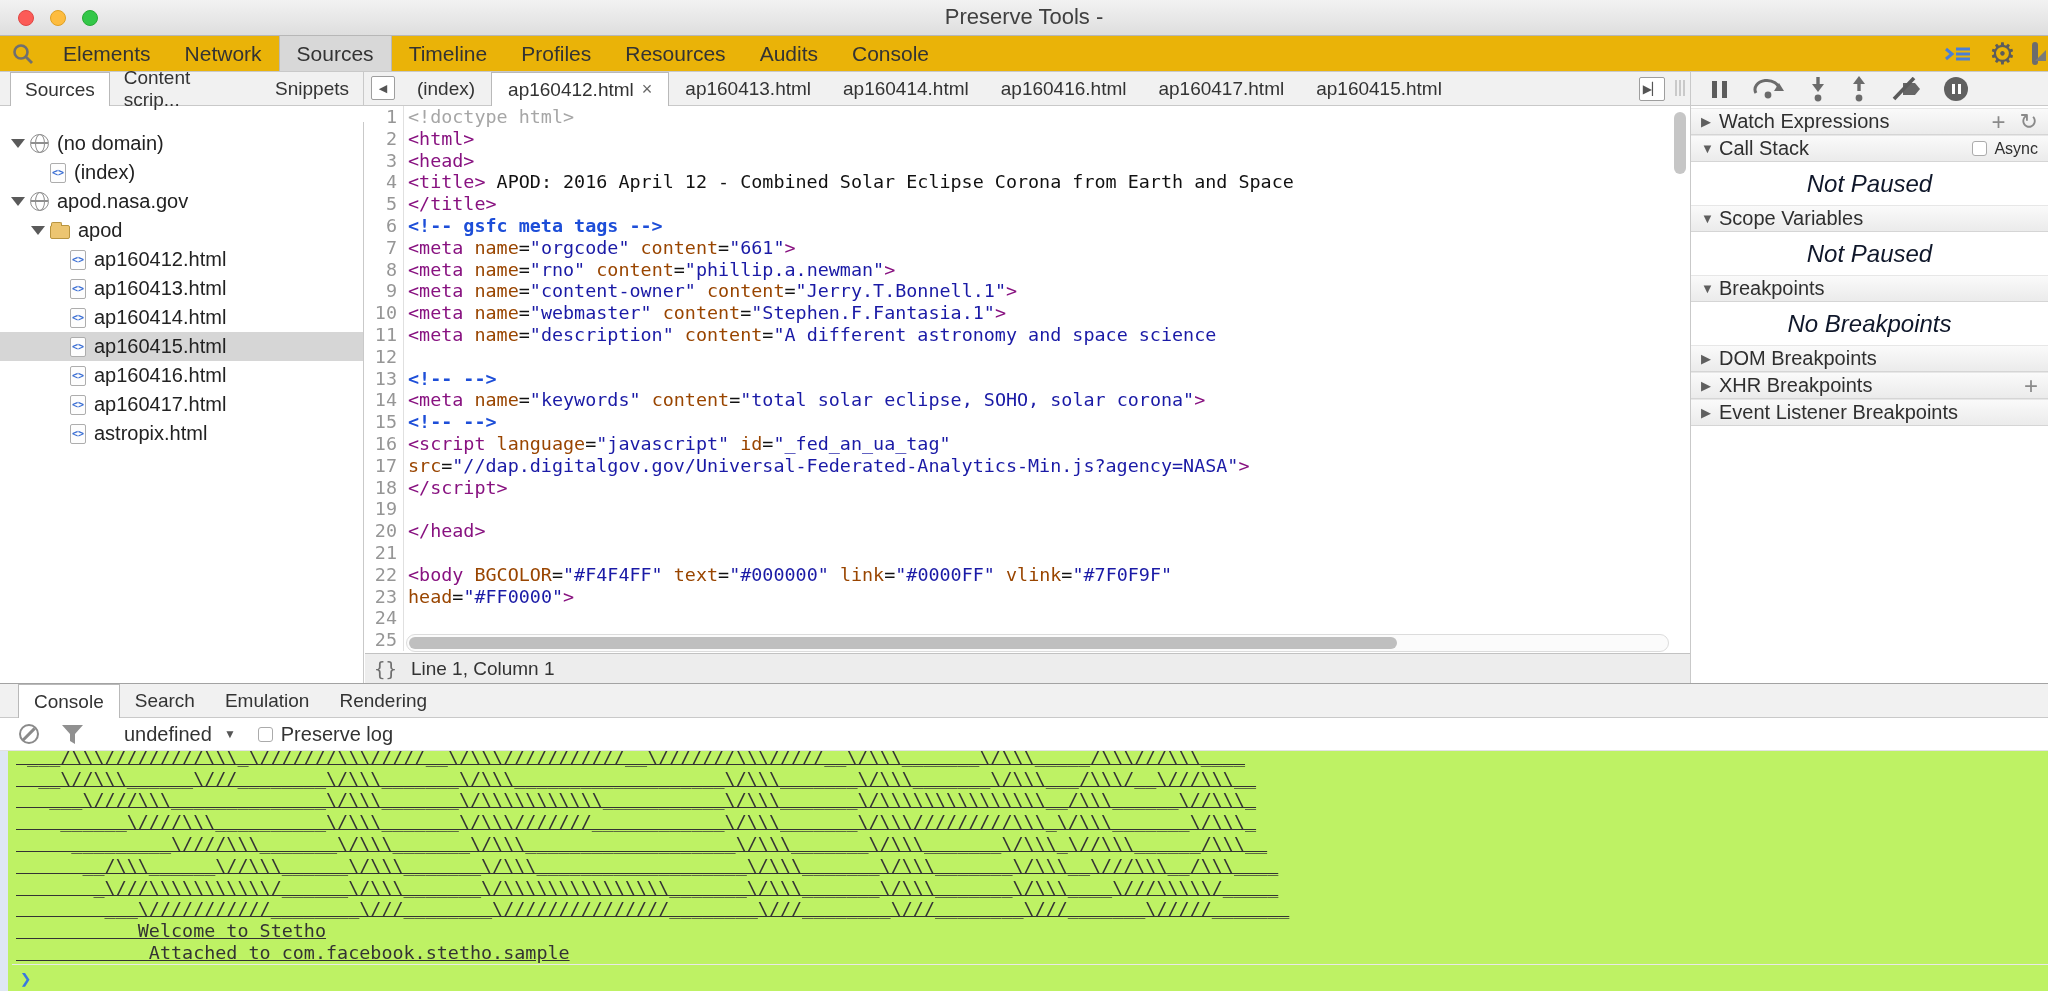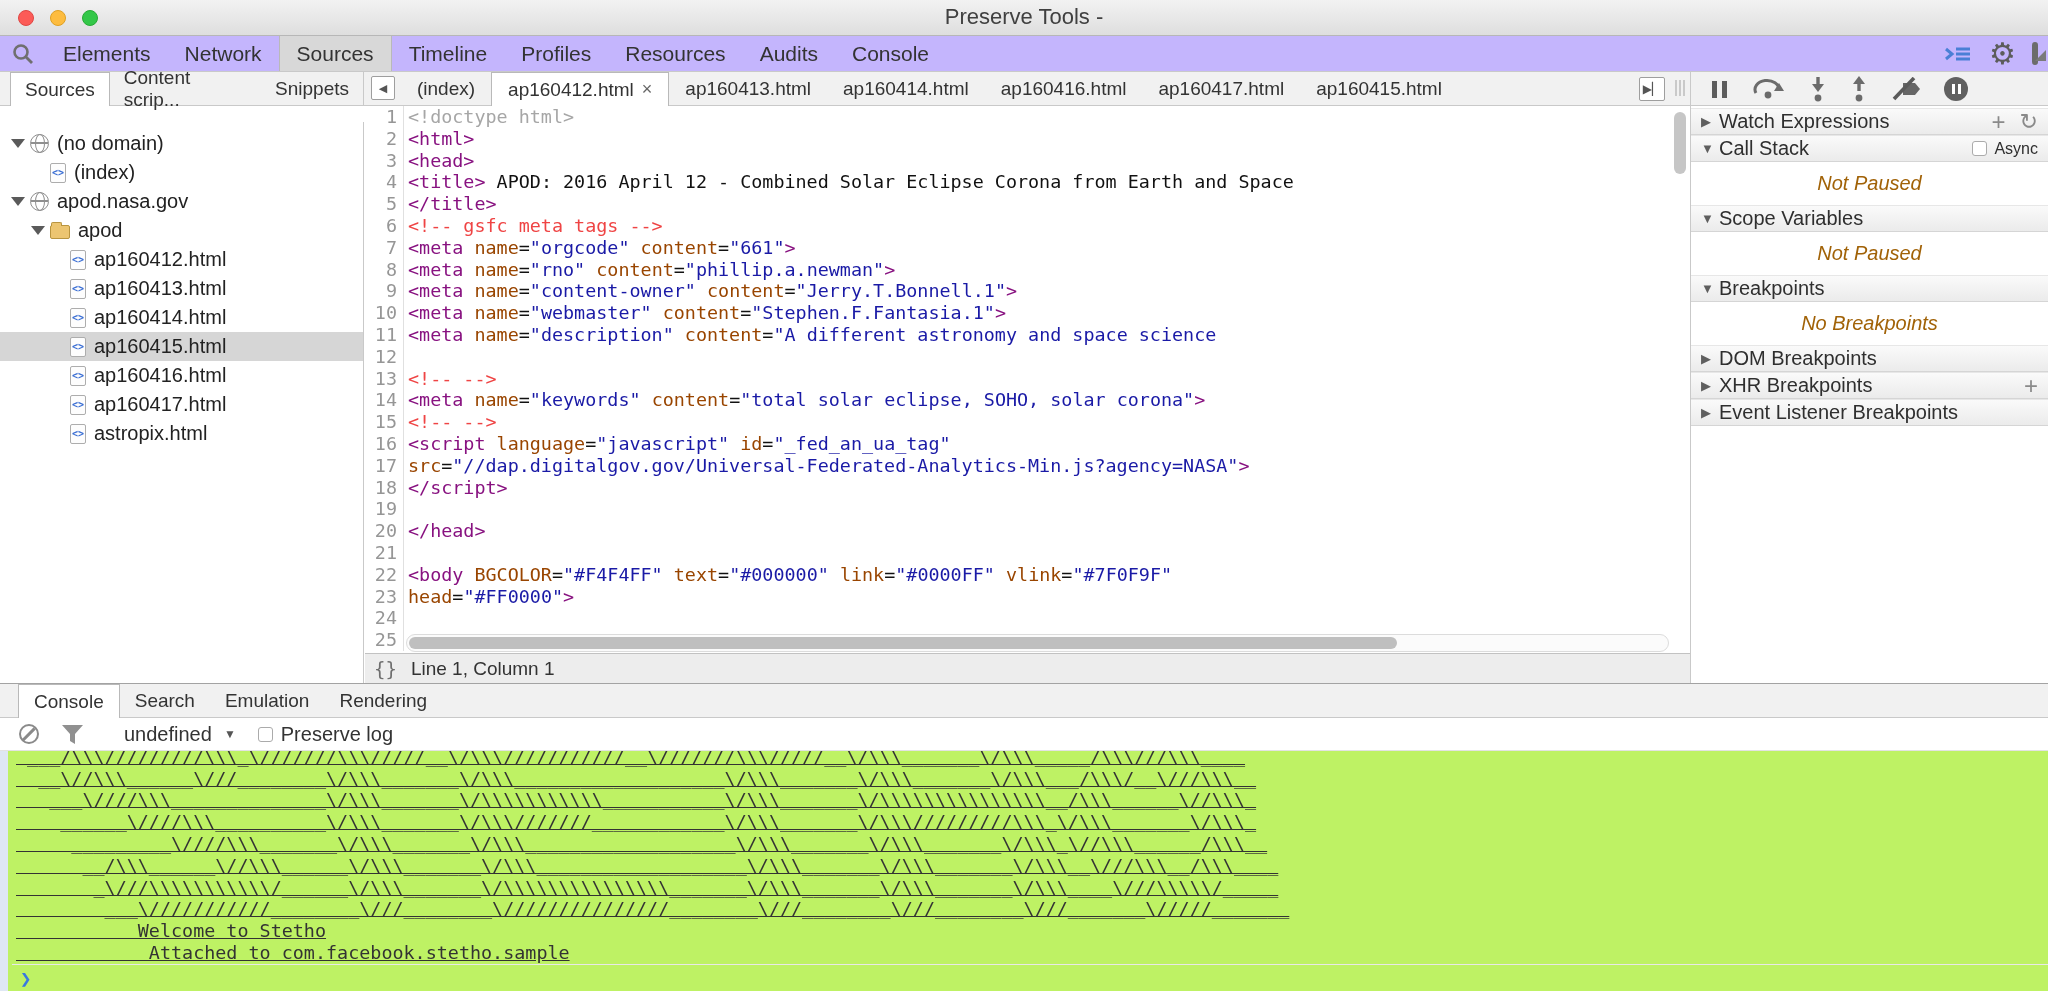--- a/index.html
+++ b/index.html
@@ -10,21 +10,21 @@
   .titlebar { position:absolute; left:0; top:0; width:2048px; height:36px;
     background:linear-gradient(#f2f2f2,#dedede); border-bottom:1px solid #b7b7b7; }
   .tl { position:absolute; top:10px; width:16px; height:16px; border-radius:50%; }
   .tl.red { left:18px; background:#fc5b57; border:1px solid #df4744; }
   .tl.yellow { left:50px; background:#fdbc3f; border:1px solid #dfa023; }
   .tl.green { left:82px; background:#33c748; border:1px solid #27aa35; }
   .title { text-align:center; line-height:34px; font-size:22px; color:#404040; }
 
   
   .toolbar { position:absolute; left:0; top:36px; width:2048px; height:36px;
-    background:#c4b5fd; border-bottom:1px solid #c9c9c9; display:flex; align-items:stretch; }
+    background:#eab308; border-bottom:1px solid #c9c9c9; display:flex; align-items:stretch; }
   .search-ic { width:46px; display:flex; align-items:center; justify-content:center; }
   .tbtab { padding:0 17px; font-size:21px; color:#333; display:flex; align-items:center; cursor:default; }
   .tbtab.sel { background:#d8d8d8; border-left:1px solid #b9b9b9; border-right:1px solid #b9b9b9; }
   .tb-right { position:absolute; right:10px; top:0; height:35px; display:flex; align-items:center; gap:16px; }
   .gear { font-size:30px; color:#5c5c5c; line-height:1; }
   .device { width:18px; height:28px; border:3px solid #6c6c6c; border-radius:4px; }
   .corner-tri { width:0; height:0; border-left:11px solid transparent; border-bottom:11px solid #7a7a7a;
     position:absolute; right:-8px; bottom:2px; }
 
   
@@ -69,34 +69,34 @@
   .folder:before { content:""; position:absolute; left:0; top:-4px; width:9px; height:3px; background:#ecc571; border:1px solid #b99540; border-bottom:none; border-radius:2px 2px 0 0; }
   .ficon { width:16px; height:20px; background:#fdfdfd; border:1px solid #adadad; border-radius:2px;
     display:flex; align-items:center; justify-content:center; font-size:10px; font-weight:bold; color:#3b6fd4; font-family:"DejaVu Sans Mono",monospace; }
 
   
   .editor { position:absolute; left:365px; top:0; width:1324px; height:547px; overflow:hidden; background:#fff; }
   .code-line { display:flex; height:21.8px; line-height:21.8px; font-family:"DejaVu Sans Mono",monospace; font-size:18.4px; white-space:pre; }
   .ln { flex:0 0 39px; text-align:right; padding-right:6px; color:#969696; border-right:1px solid #e0e0e0; }
   .cd { padding-left:4px; }
   .sx-d { color:#a6a6a6; } .sx-t { color:#881280; } .sx-a { color:#994500; }
-  .sx-v { color:#1a1aa6; } .sx-p { color:#111; } .sx-c { color:#ef4444; }
+  .sx-v { color:#1a1aa6; } .sx-p { color:#111; } .sx-c { color:#1d4ed8;font-weight:bold; }
   .vscroll { position:absolute; right:3px; top:6px; width:12px; height:62px; background:#c6c6c6; border-radius:6px; }
   .hscroll { position:absolute; left:41px; right:20px; top:528px; height:18px; background:#fbfbfb; border:1px solid #dcdcdc; border-radius:9px; }
   .hthumb { position:absolute; left:2px; top:2px; width:988px; height:12px; background:#bfbfbf; border-radius:7px; }
   .statusbar { position:absolute; left:365px; top:547px; width:1325px; height:30px; background:#ededed;
     border-top:1px solid #c2c2c2; display:flex; align-items:center; font-size:19px; color:#333; }
   .pp { font-family:"DejaVu Sans Mono",monospace; color:#6f6f6f; font-size:19px; padding:0 14px 0 9px; }
 
   
   .dsidebar { position:absolute; left:1690px; top:0; width:358px; height:577px; border-left:1px solid #c9c9c9; background:#fff; padding-top:2px; }
   .sect-h { height:27px; background:linear-gradient(#fafafa,#ebebeb); border-top:1px solid #e7e7e7; border-bottom:1px solid #d5d5d5;
     display:flex; align-items:center; font-size:20px; color:#2f2f2f; padding-left:10px; position:relative; }
   .sect-h .arr { width:18px; font-size:13px; color:#5f5f5f; }
-  .sect-body { height:43px; display:flex; align-items:center; justify-content:center; font-size:20px; font-style:italic; color:#a16207; background:#fff; }
+  .sect-body { height:43px; display:flex; align-items:center; justify-content:center; font-size:24px; font-style:italic; color:#0f172a; background:#fff; }
   .sect-actions { position:absolute; right:10px; display:flex; gap:14px; align-items:center; color:#8a8a8a; font-size:24px; }
   .sect-actions .rf { font-size:22px; }
   .cbwrap { position:absolute; right:10px; display:flex; align-items:center; gap:7px; font-size:16px; font-style:normal; color:#2f2f2f; }
   .cbox { width:15px; height:15px; background:#fff; border:1px solid #ababab; border-radius:3px; }
 
   
   .drawer { position:absolute; left:0; top:683px; width:2048px; height:308px; background:#fff; border-top:1px solid #a3a3a3; }
   .drawer-tabs { position:relative; height:34px; background:#f1f1f1; display:flex; align-items:stretch; padding-left:18px; }
   .drawer-tabs .bline { position:absolute; left:0; top:33px; width:2048px; height:1px; background:#c9c9c9; }
   .dtab { padding:0 15px; font-size:19px; color:#333; display:flex; align-items:center; position:relative; z-index:1; }

